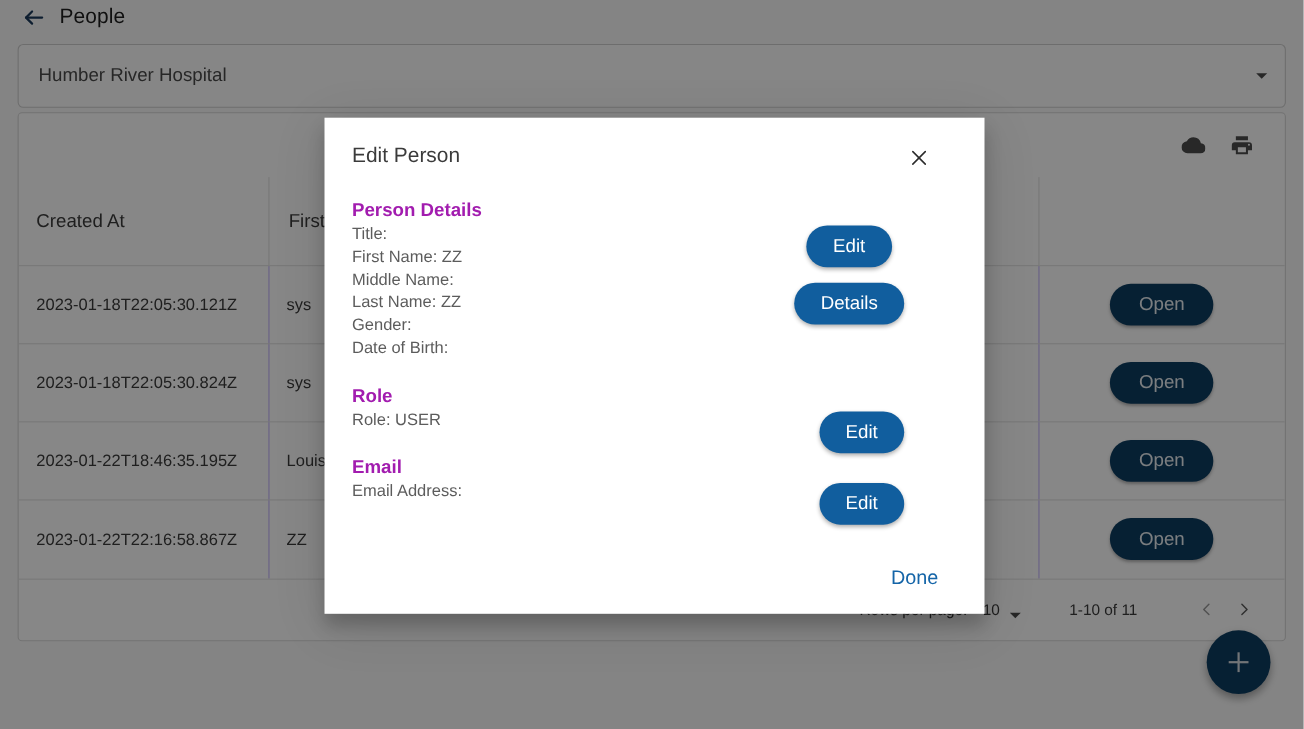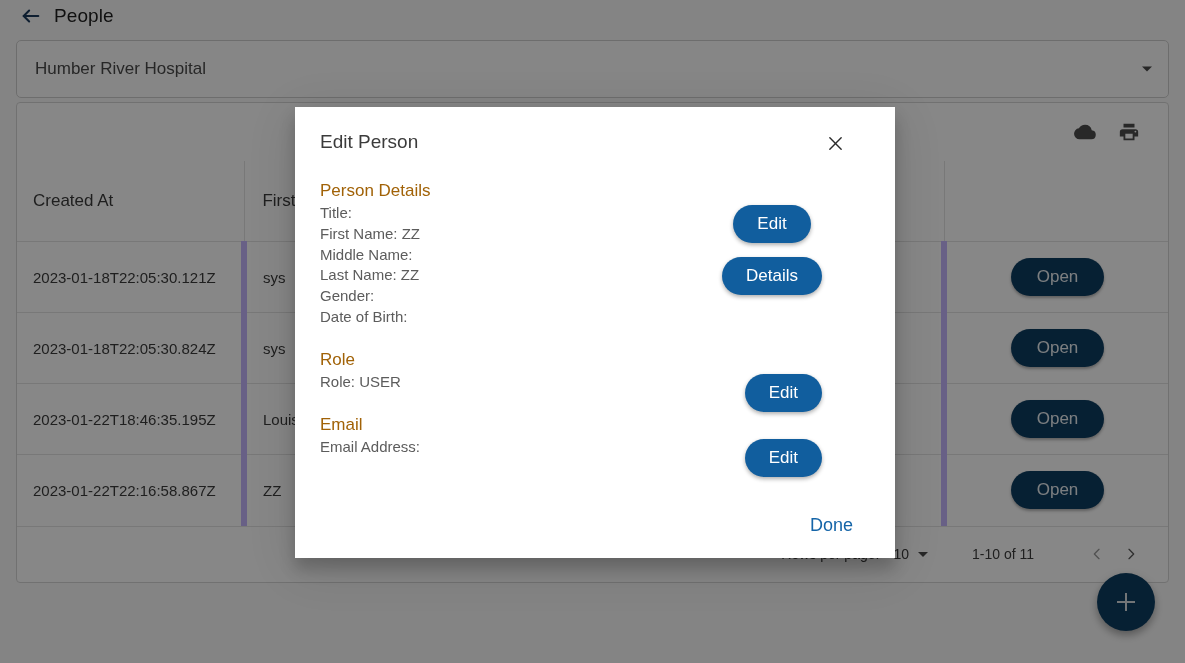--- a/index.html
+++ b/index.html
@@ -118,21 +118,21 @@
   table.people th.c-name,
   table.people th.c-last,
   table.people th.c-role { text-align: center; }
   table.people th:last-child { border-right: none; }
 
   table.people td {
     font-size: 15px;
     color: #3c3c3c;
     padding: 14px 16px;
     border-bottom: 1px solid #e2e2e2;
-    border-right: 6px solid #c4b5fd;
+    border-right: 1px solid #c4b5fd;
     height: 71px;
     vertical-align: middle;
   }
   table.people td:last-child { border-right: none; }
   table.people tr:last-child td { border-bottom: none; }
 
   .col-created { width: 227px; }
   .col-first   { width: 120px; }
   .col-middle  { width: 130px; }
   .col-last    { width: 150px; }
@@ -159,21 +159,21 @@
     display: flex;
     align-items: center;
     justify-content: flex-end;
     gap: 0;
     padding-right: 20px;
     font-size: 14px;
     color: #3c3c3c;
     border-top: 1px solid #e2e2e2;
   }
   .rpp-label { margin-right: 14px; }
-  .rpp-value { display: flex; align-items: center; gap: 9px; cursor: pointer; }
+  .rpp-value { display: flex; align-items: flex-end; gap: 9px; cursor: pointer; }
   .rpp-caret {
     width: 0; height: 0;
     border-left: 5px solid transparent;
     border-right: 5px solid transparent;
     border-top: 5px solid #4a4a4a;
   }
   .range-label { margin: 0 46px 0 44px; }
   .pg-btn {
     width: 34px; height: 34px;
     display: flex; align-items: center; justify-content: center;
@@ -255,22 +255,22 @@
   }
 
   .section {
     position: relative;
     padding-left: 1px;
   }
   .section + .section { margin-top: 22px; }
 
   .section-title {
     font-size: 17px;
-    font-weight: normal;
-    color: #a16207;
+    font-weight: bold;
+    color: #a21caf;
     margin-bottom: 2px;
   }
   .field-line {
     font-size: 15px;
     color: #5c5c5c;
     line-height: 20.8px;
   }
 
   .btn-col {
     position: absolute;

